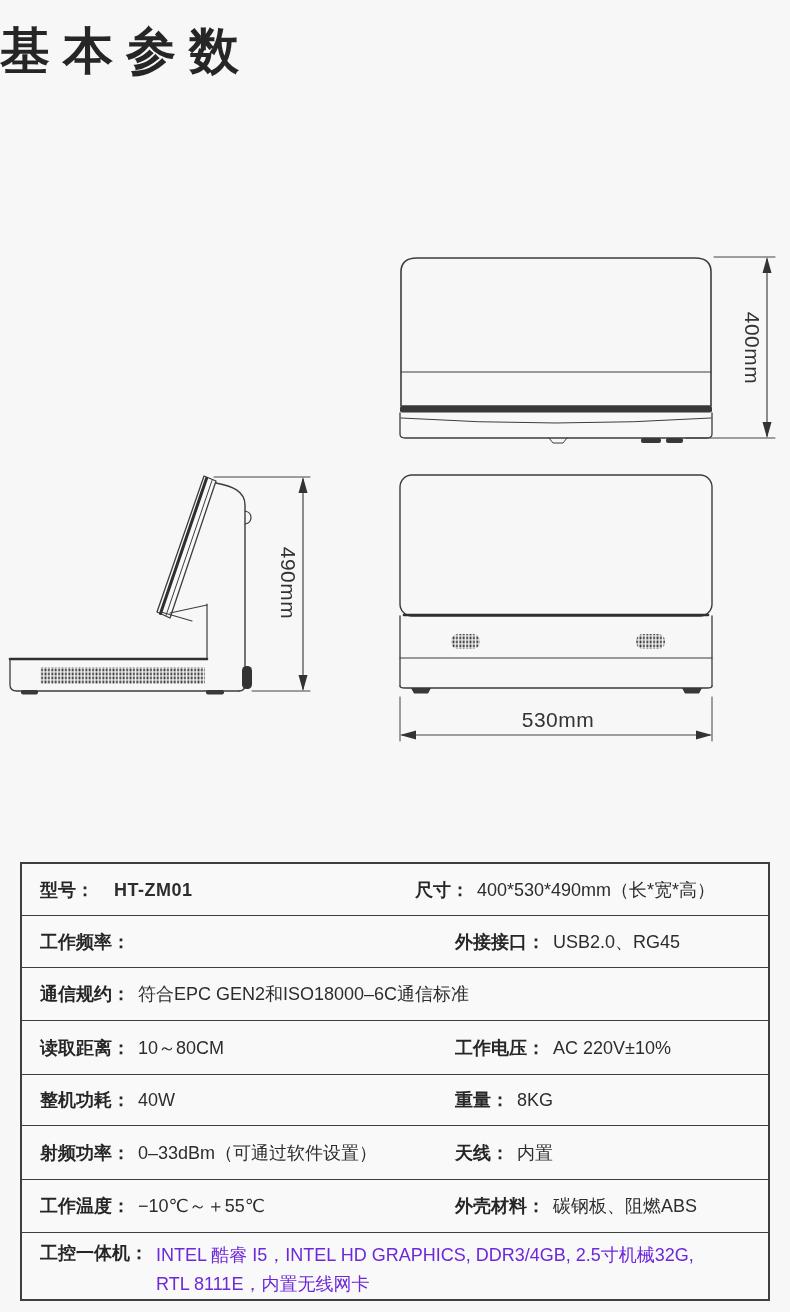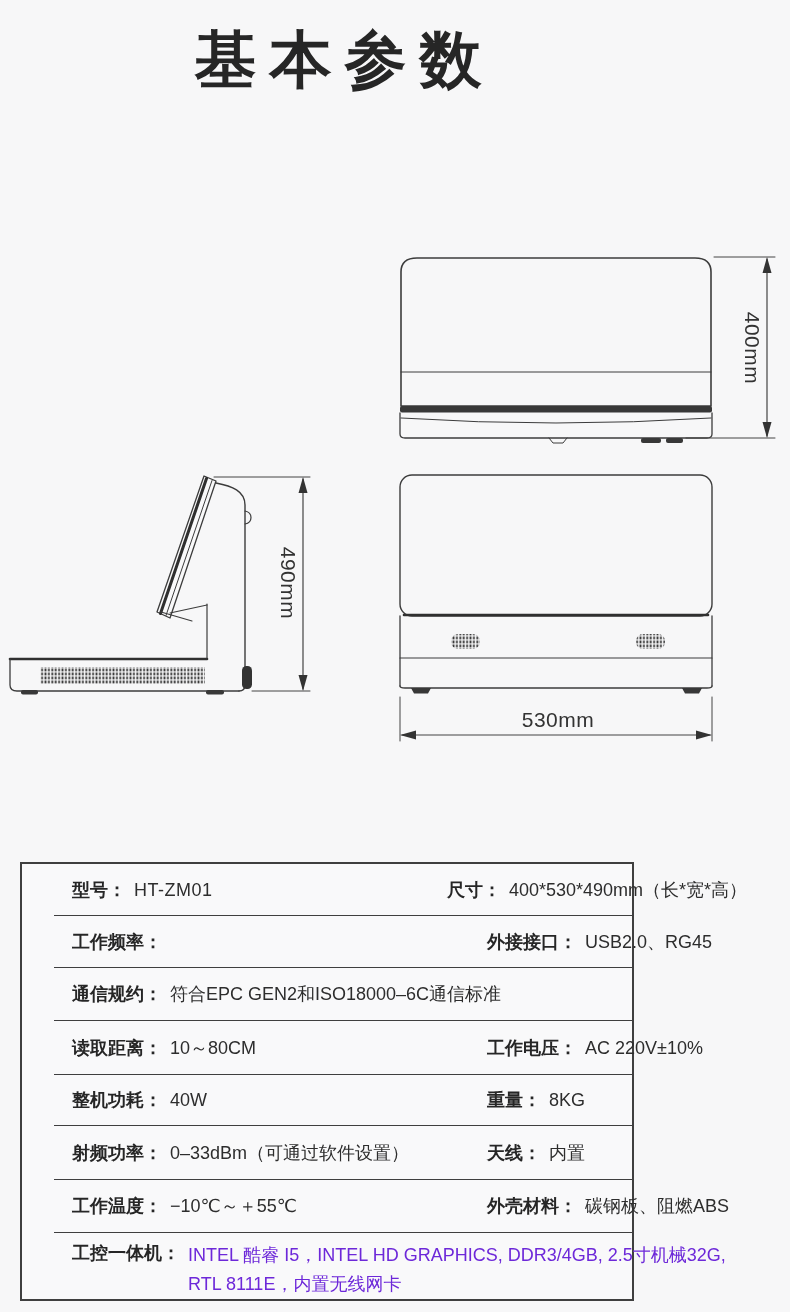--- a/index.html
+++ b/index.html
@@ -7,52 +7,50 @@
     position:relative;
     width:790px;height:1312px;
     margin:0 auto;
     background:#f7f7f8;
     font-family:"Liberation Sans","DejaVu Sans",sans-serif;
     color:#2b2b2b;
     overflow:hidden;
   }
   .page-title{
     position:absolute;top:18px;left:0;width:689px;
-    text-align:center;
-    font-size:62px;font-weight:700;letter-spacing:13px;
+    font-size:50px;font-weight:700;letter-spacing:13px;
     color:#262626;
     margin:0;
   }
   .diagram-svg{position:absolute;top:0;left:0;}
 
   
   .spec-table{
-    position:absolute;left:20px;top:862px;width:614px;
+    position:absolute;left:20px;top:862px;width:750px;
     border:2px solid #3f3f3f;
     background:#f9f9fa;
     box-sizing:border-box;
-    padding-left:32px;
   }
   .row{
     display:flex;align-items:center;
     box-sizing:border-box;
     padding-left:18px;
     font-size:18px;
   }
   .row + .row{border-top:1px solid #3f3f3f;gap:40px;}
   .r1{height:51px}.r2{height:52px}.r3{height:53px}.r4{height:54px}
   .r5{height:51px}.r6{height:54px}.r7{height:53px}
   .r8{height:67px;align-items:flex-start;padding-top:8px;}
   .cell{display:flex;align-items:baseline;gap:8px;white-space:nowrap;}
   .cell.left{width:375px;flex:0 0 375px;}
   .cell.right{flex:1;}
   .cell.full{flex:1;}
   .lab{font-weight:700;color:#262626;}
   .val{font-weight:400;color:#2d2d2d;}
-  .val.model{font-weight:400;letter-spacing:0.5px;}
+  .val.model{font-weight:700;letter-spacing:0.5px;margin-left:12px;}
   .r8 .cell{align-items:flex-start;}
   .val-lines{font-weight:400;color:#6d28d9;line-height:29px;white-space:nowrap;}
 </style>
 </head>
 <body>
 
 <div class="page">
 
   <h1 class="page-title">基本参数</h1>
 

